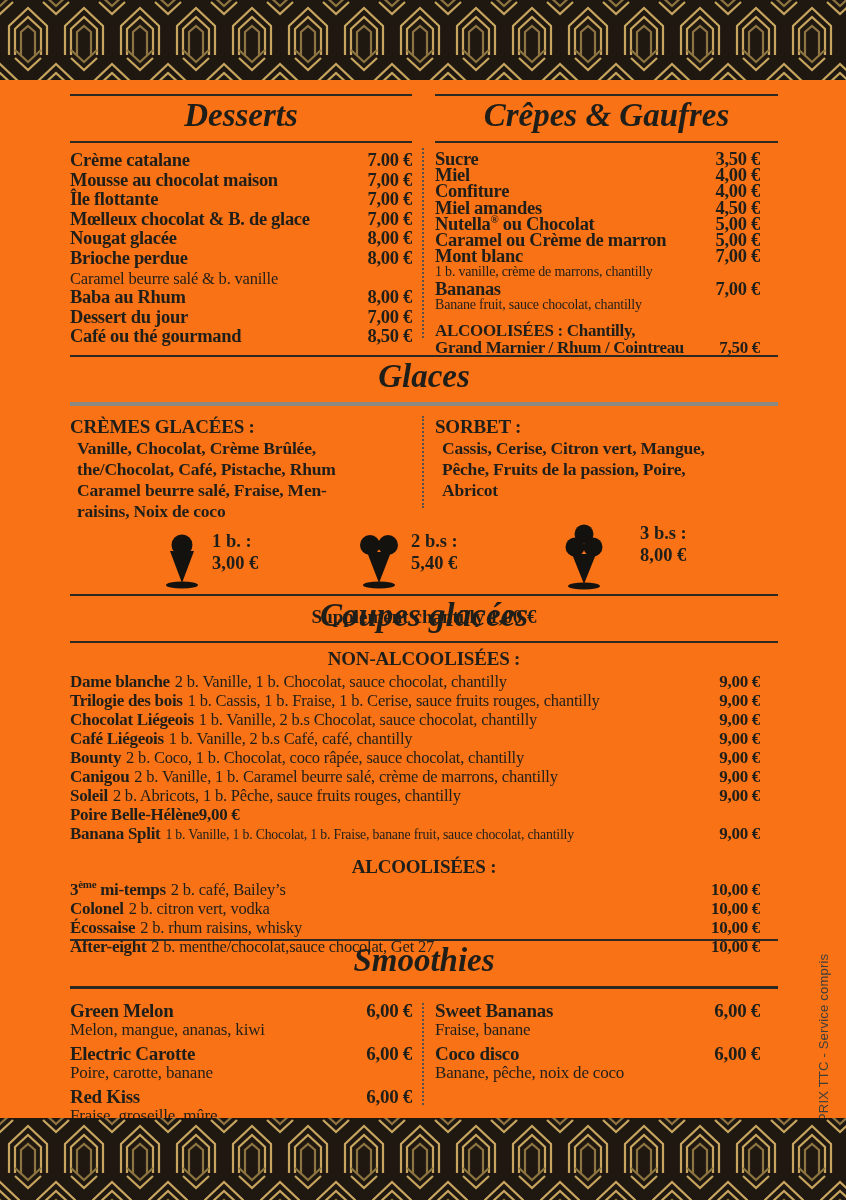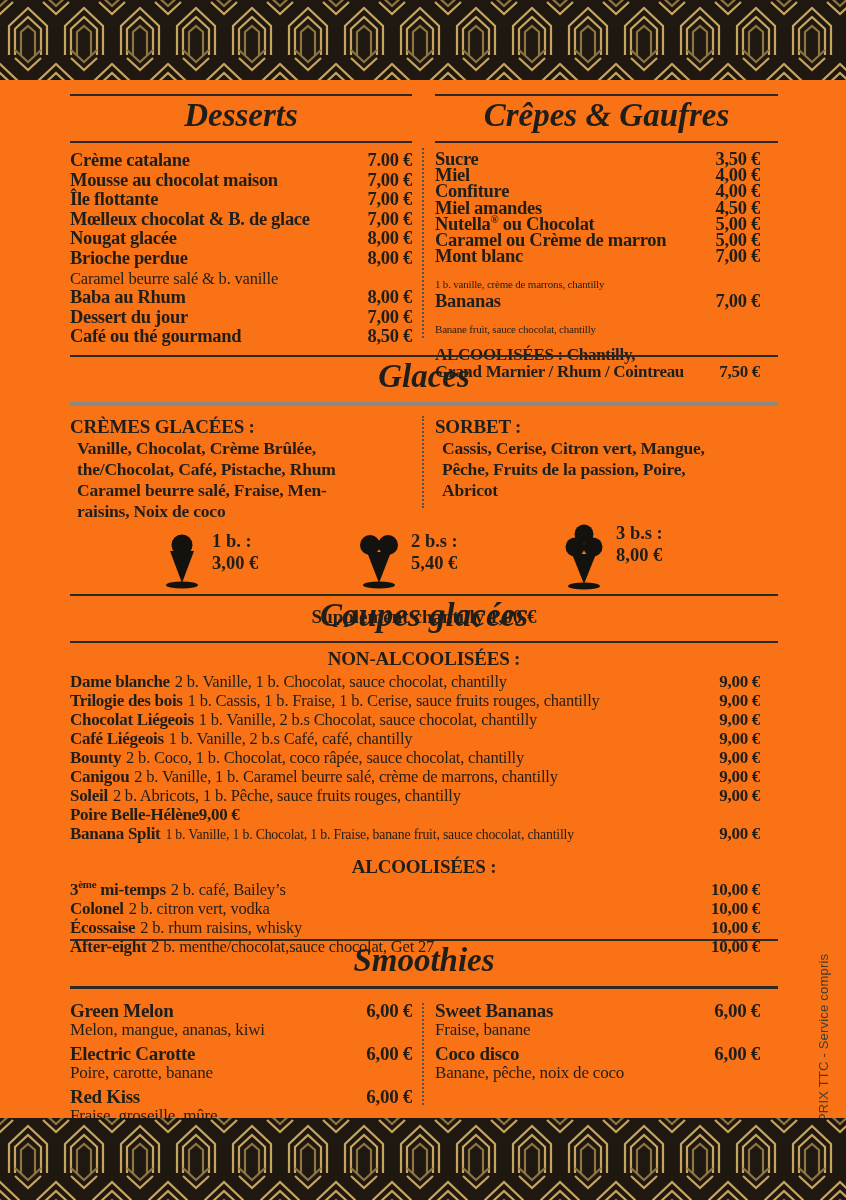--- a/index.html
+++ b/index.html
@@ -21,21 +21,21 @@
   .col-r{position:absolute;left:365px;top:0;width:343px;}
   .vdot{position:absolute;left:352px;border-left:2px dotted #55524a;}
 
   
   .mrow{display:flex;justify-content:space-between;font-weight:bold;font-size:18.5px;
         line-height:19.6px;letter-spacing:-0.3px;white-space:nowrap;}
   .sub{font-size:16.5px;line-height:19.4px;letter-spacing:-0.2px;white-space:nowrap;}
   .list-desserts{margin-top:8px;}
   .list-crepes{margin-top:8px;}
   .list-crepes .mrow{line-height:16.2px;}
-  .list-crepes .sub{font-size:11px;line-height:16.2px;margin-top:12px;}
+  .list-crepes .sub{font-size:14px;line-height:16.2px;}
   .alco-blk{margin-top:10px;font-weight:bold;font-size:17px;line-height:16.5px;letter-spacing:-0.3px;}
   .alco-row{display:flex;justify-content:space-between;white-space:nowrap;}
   .sup{font-size:11px;vertical-align:super;line-height:0;}
 
   
   .gl-h{font-weight:bold;font-size:19px;letter-spacing:-0.2px;}
   .gl-line{font-weight:bold;font-size:17.5px;line-height:21px;letter-spacing:-0.2px;white-space:nowrap;margin-left:7px;}
   .cones-row{position:relative;height:72px;margin-top:6px;}
   .cone-g{position:absolute;top:0;display:flex;}
   .cone-lbl{margin-left:10px;font-weight:bold;font-size:18.5px;line-height:22px;white-space:nowrap;}
@@ -221,21 +221,21 @@
           <circle cx="-9" cy="-9" r="10" fill="#14120e"></circle>
           <circle cx="9" cy="-9" r="10" fill="#14120e"></circle>
           <path d="M-12,-2 12,-2 0,29 Z" fill="#14120e"></path>
           <ellipse cx="0" cy="31" rx="16" ry="3.6" fill="#14120e"></ellipse>
         </svg>
         <div class="cone-lbl">
             <div>2 b.s :</div>
             <div>5,40 €</div>
           </div>
       </div>
-      <div class="cone-g" style="left:492px;top:-8px;">
+      <div class="cone-g" style="left:492px;top:-8px;gap:24px;">
         <svg width="44" height="72" viewBox="-22 -32 44 70">
           <circle cx="0" cy="-21" r="9.5" fill="#14120e"></circle>
           <circle cx="-9" cy="-8" r="9.5" fill="#14120e"></circle>
           <circle cx="9" cy="-8" r="9.5" fill="#14120e"></circle>
           <path d="M-12,-1 12,-1 0,29 Z" fill="#14120e"></path>
           <ellipse cx="0" cy="31" rx="16" ry="3.6" fill="#14120e"></ellipse>
         </svg>
         <div class="cone-lbl">
             <div>3 b.s :</div>
             <div>8,00 €</div>

